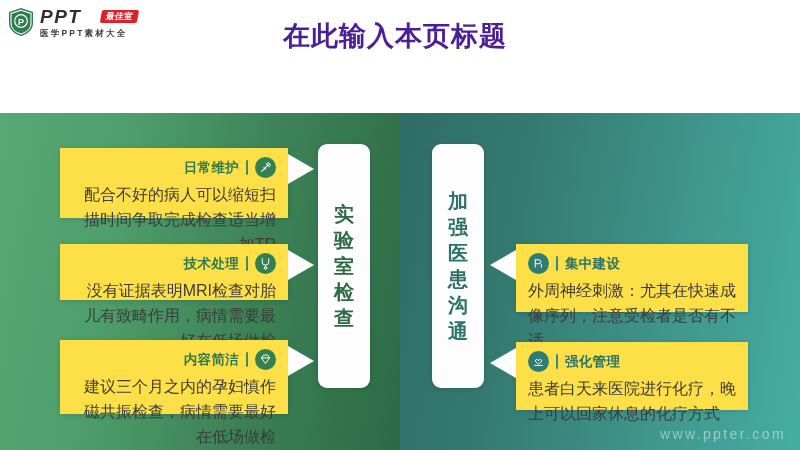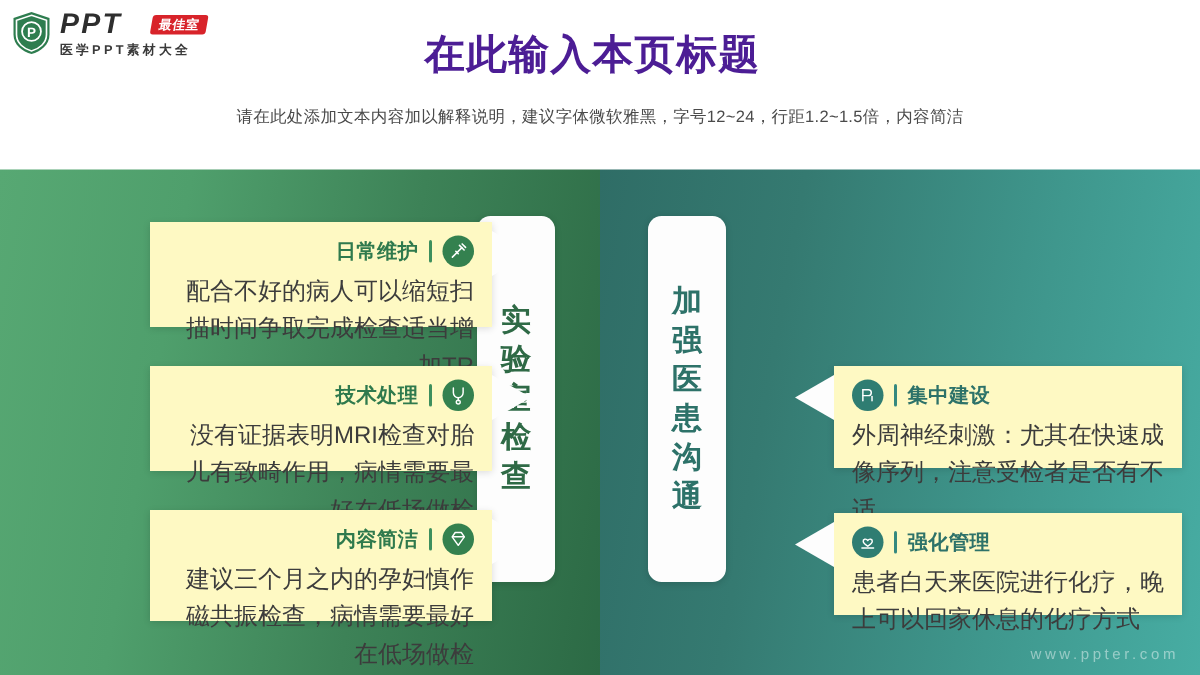--- a/index.html
+++ b/index.html
@@ -42,49 +42,48 @@
   
   .bg-left{
     position:absolute; left:0; top:113px; width:400px; height:337px;
     background:linear-gradient(100deg,#57a873 0%,#4f9f6c 28%,#3d8257 62%,#2c6a45 100%);
   }
   .bg-right{
     position:absolute; left:400px; top:113px; width:400px; height:337px;
     background:linear-gradient(100deg,#2f6d66 0%,#357a71 30%,#3f978d 68%,#47ada3 100%);
   }
   .watermark{
-    position:absolute; right:14px; bottom:8px; font-size:10px;
+    position:absolute; right:14px; bottom:8px; font-size:14px;
     color:rgba(255,255,255,.45); letter-spacing:2.4px;
   }
 
   
   .pill{
     position:absolute; width:52px; background:#fdfdfd; border-radius:9px;
     display:flex; flex-direction:column; align-items:center; justify-content:center;
     box-shadow:0 1px 5px rgba(0,0,0,.14);
   }
   .pill span{
     font-size:20px; font-weight:bold; line-height:1.30; letter-spacing:0;
   }
   #pill-left{ left:318px; top:144px; height:244px; }
   #pill-left span{ color:#2f6a46; }
   #pill-right{ left:432px; top:144px; height:244px; }
   #pill-right span{ color:#2d7269; }
 
   
   .card{
-    position:absolute; background:#fef9c3;
+    position:absolute; background:#fde047;
     box-shadow:0 1px 5px rgba(0,0,0,.14);
     padding:9px 12px 10px 12px;
-    margin-left:40px;
   }
   .card.left{ width:228px; left:60px; text-align:right; }
   .card.right{ width:232px; left:516px; text-align:left; }
   #card-l1{ top:148px; height:70px; }
-  #card-l2{ top:244px; height:70px; }
+  #card-l2{ top:244px; height:56px; }
   #card-l3{ top:340px; height:74px; }
   #card-r1{ top:148px; height:74px; }
   #card-r2{ top:244px; height:68px; }
   #card-r3{ top:342px; height:68px; }
 
   
   .tab-r{
     position:absolute; right:-26px; top:6px; width:26px; height:30px;
   }
   .tab-r::before{
@@ -149,21 +148,20 @@
     <div class="logo-text">
       <div class="logo-row1">
         <span class="ppt-word">PPT</span>
         <span class="red-badge">最佳室</span>
       </div>
       <div class="logo-sub">医学PPT素材大全</div>
     </div>
   </div>
 
   <div class="page-title">在此输入本页标题</div>
-  <div class="page-sub">请在此处添加文本内容加以解释说明，建议字体微软雅黑，字号12~24，行距1.2~1.5倍，内容简洁</div>
 
   <div class="bg-left"></div>
   <div class="bg-right"></div>
   <div class="watermark">www.ppter.com</div>
 
   <div class="pill" id="pill-left">
     <span>实<br>验<br>室<br>检<br>查</span>
   </div>
   <div class="pill" id="pill-right">
     <span>加<br>强<br>医<br>患<br>沟<br>通</span>

